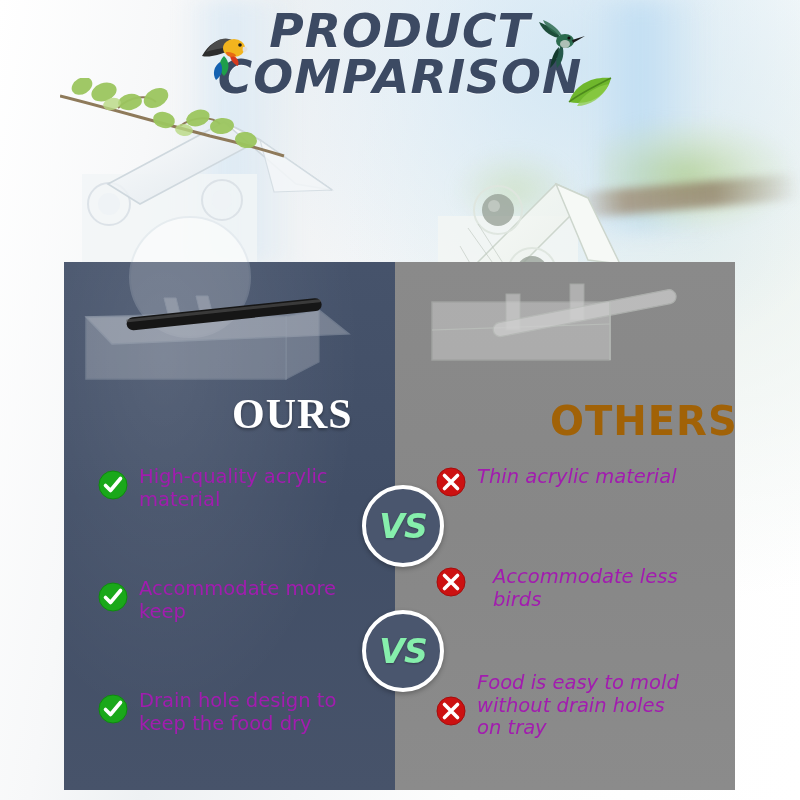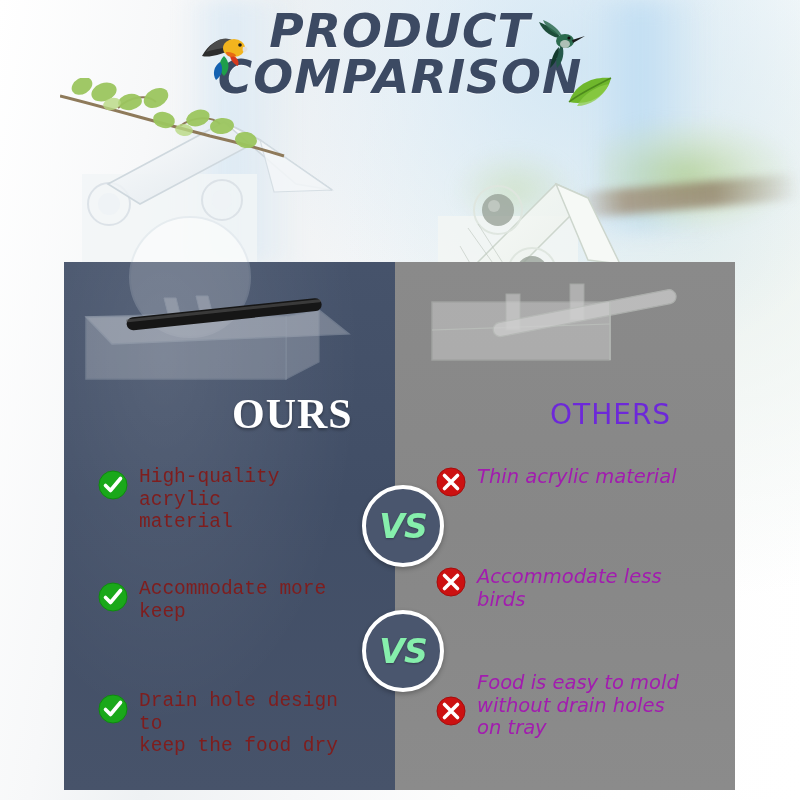--- a/index.html
+++ b/index.html
@@ -98,39 +98,39 @@
   
   .label-ours{
     position:absolute;left:232px;top:390px;
     font-family:Liberation Serif, serif;
     font-size:42px;font-weight:bold;color:#ffffff;letter-spacing:1px;
     text-shadow:0 2px 3px rgba(0,0,0,0.35);
   }
   .label-others{
     position:absolute;left:550px;top:398px;
     font-family:"DejaVu Sans", sans-serif;
-    font-size:28px;font-weight:normal;color:#6d28d9;letter-spacing:1px;
+    font-size:40px;font-weight:bold;color:#a16207;letter-spacing:1px;
   }
 
   
   .feat{position:absolute;display:flex;align-items:flex-start;}
   .feat .ico{flex:0 0 auto;width:30px;height:30px;margin-right:11px;}
   .feat .txt{
     font-family:"DejaVu Sans", sans-serif;
     font-size:19.5px;line-height:1.16;
     white-space:pre-line;
   }
-  .feat-left .txt{color:#7f1d1d;font-family:Liberation Mono, monospace;}
+  .feat-left .txt{color:#a21caf;}
   .feat-right .txt{color:#a21caf;font-style:italic;}
 
   .fl1{left:98px;top:466px;width:268px;}
   .fl2{left:98px;top:578px;width:268px;}
   .fl3{left:98px;top:690px;width:268px;}
   .fr1{left:436px;top:466px;width:292px;}
-  .fr2{left:436px;top:566px;width:292px;}
+  .fr2{left:436px;top:566px;width:292px;gap:16px;}
   .fr3{left:436px;top:672px;width:292px;}
 
   .fr1 .ico{margin-top:1px;}
   .fr2 .ico{margin-top:1px;}
   .fr3 .ico{margin-top:24px;}
   .fl3 .ico{margin-top:4px;}
   .fl1 .ico{margin-top:4px;}
   .fl2 .ico{margin-top:4px;}
 
   

